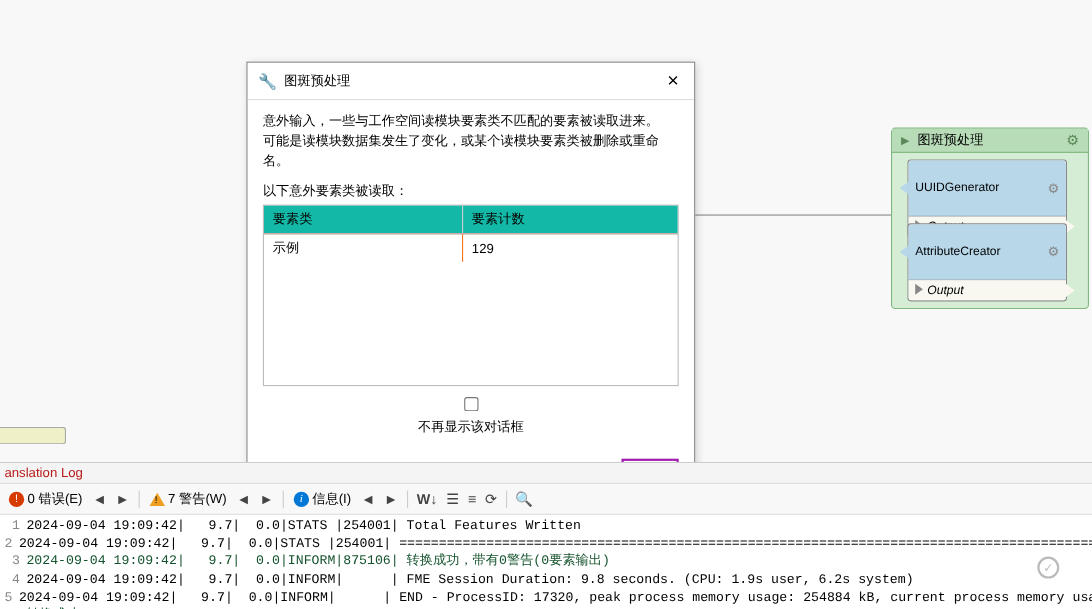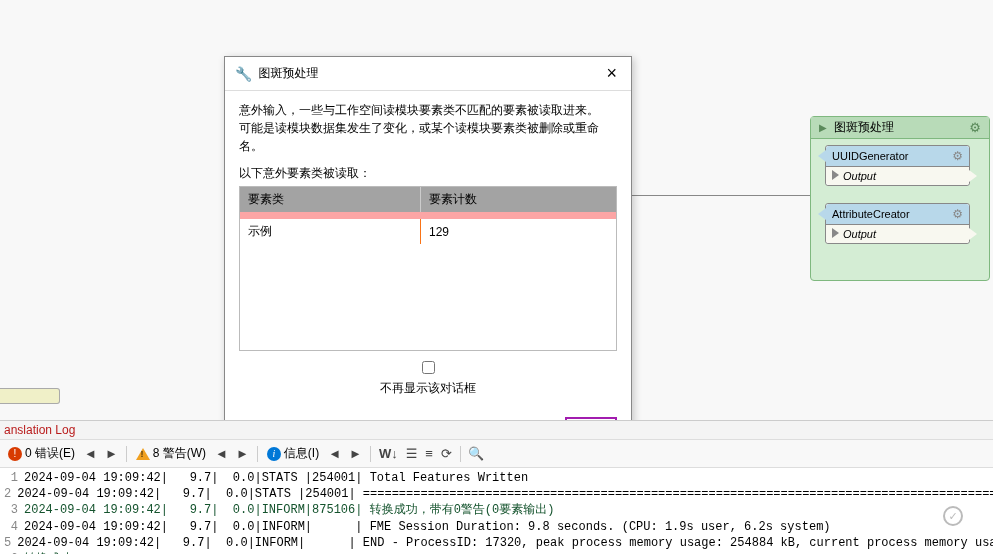--- a/index.html
+++ b/index.html
@@ -58,21 +58,21 @@
       position: absolute;
       width: 145px;
       background: #fff;
       border: 1px solid #888;
       border-radius: 3px;
       font-size: 11px;
     }
     .transformer-header {
       background: #b8d8ea;
       border-bottom: 1px solid #888;
-      padding: 3px 6px;
+      padding: 18px 6px;
       display: flex;
       align-items: center;
       justify-content: space-between;
       border-radius: 3px 3px 0 0;
       position: relative;
     }
     .transformer-header::before {
       content: '';
       position: absolute;
       left: -8px;
@@ -183,23 +183,23 @@
     }
     .dialog-table table {
       width: 100%;
       border-collapse: collapse;
       font-size: 12px;
     }
     .dialog-table th {
       text-align: left;
       font-weight: normal;
       padding: 4px 8px;
-      border-bottom: 7px solid #fca5a5;
+      border-bottom: 1px solid #fca5a5;
       border-right: 1px solid #ccc;
-      background: #a3a3a3;
+      background: #14b8a6;
     }
     .dialog-table th:last-child { border-right: none; }
     .dialog-table td {
       padding: 4px 8px;
       border-right: 1px solid #f97316;
     }
     .dialog-table td:last-child { border-right: none; }
     .dialog-checkbox {
       margin-top: 10px;
       display: flex;
@@ -440,21 +440,21 @@
   <div class="log-toolbar">
     <span class="tb-btn">
       <span class="tb-circle-red">!</span>
       <span>0 错误(E)</span>
     </span>
     <span class="tb-nav">◄</span>
     <span class="tb-nav">►</span>
     <span class="tb-sep"></span>
     <span class="tb-btn">
       <span class="tb-triangle"></span>
-      <span>8 警告(W)</span>
+      <span>7 警告(W)</span>
     </span>
     <span class="tb-nav">◄</span>
     <span class="tb-nav">►</span>
     <span class="tb-sep"></span>
     <span class="tb-btn">
       <span class="tb-circle-blue">i</span>
       <span>信息(I)</span>
     </span>
     <span class="tb-nav">◄</span>
     <span class="tb-nav">►</span>

